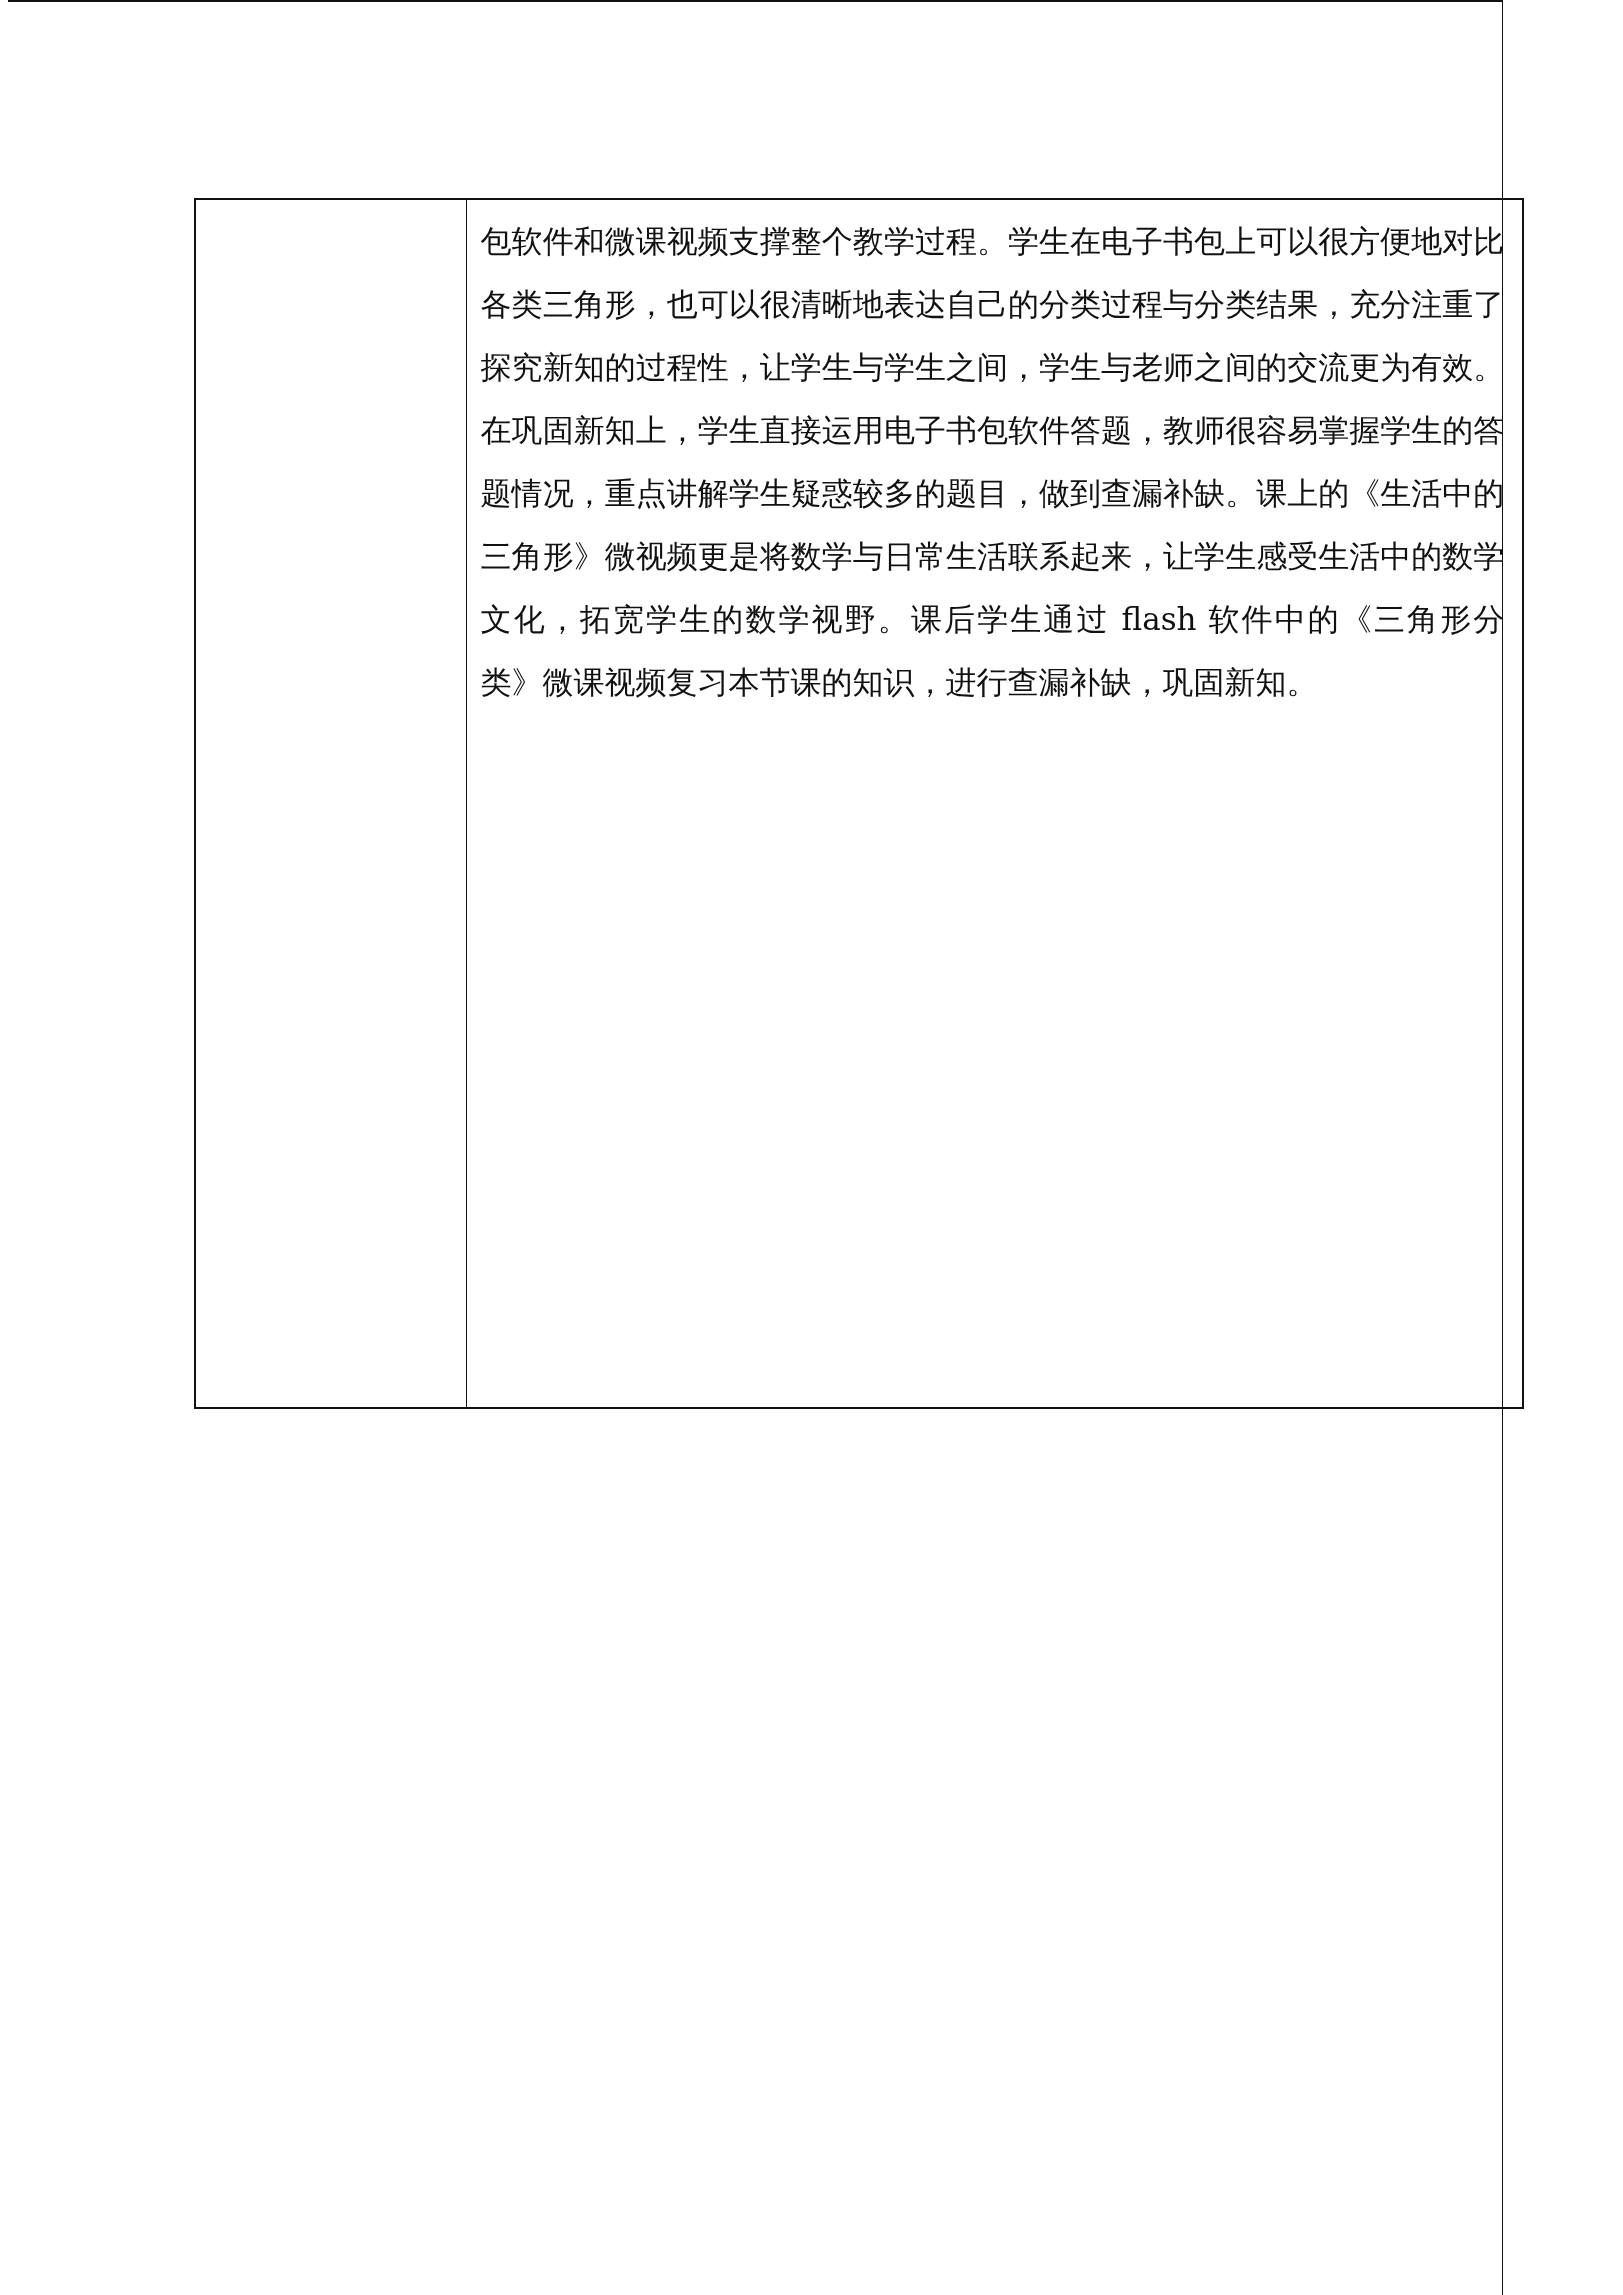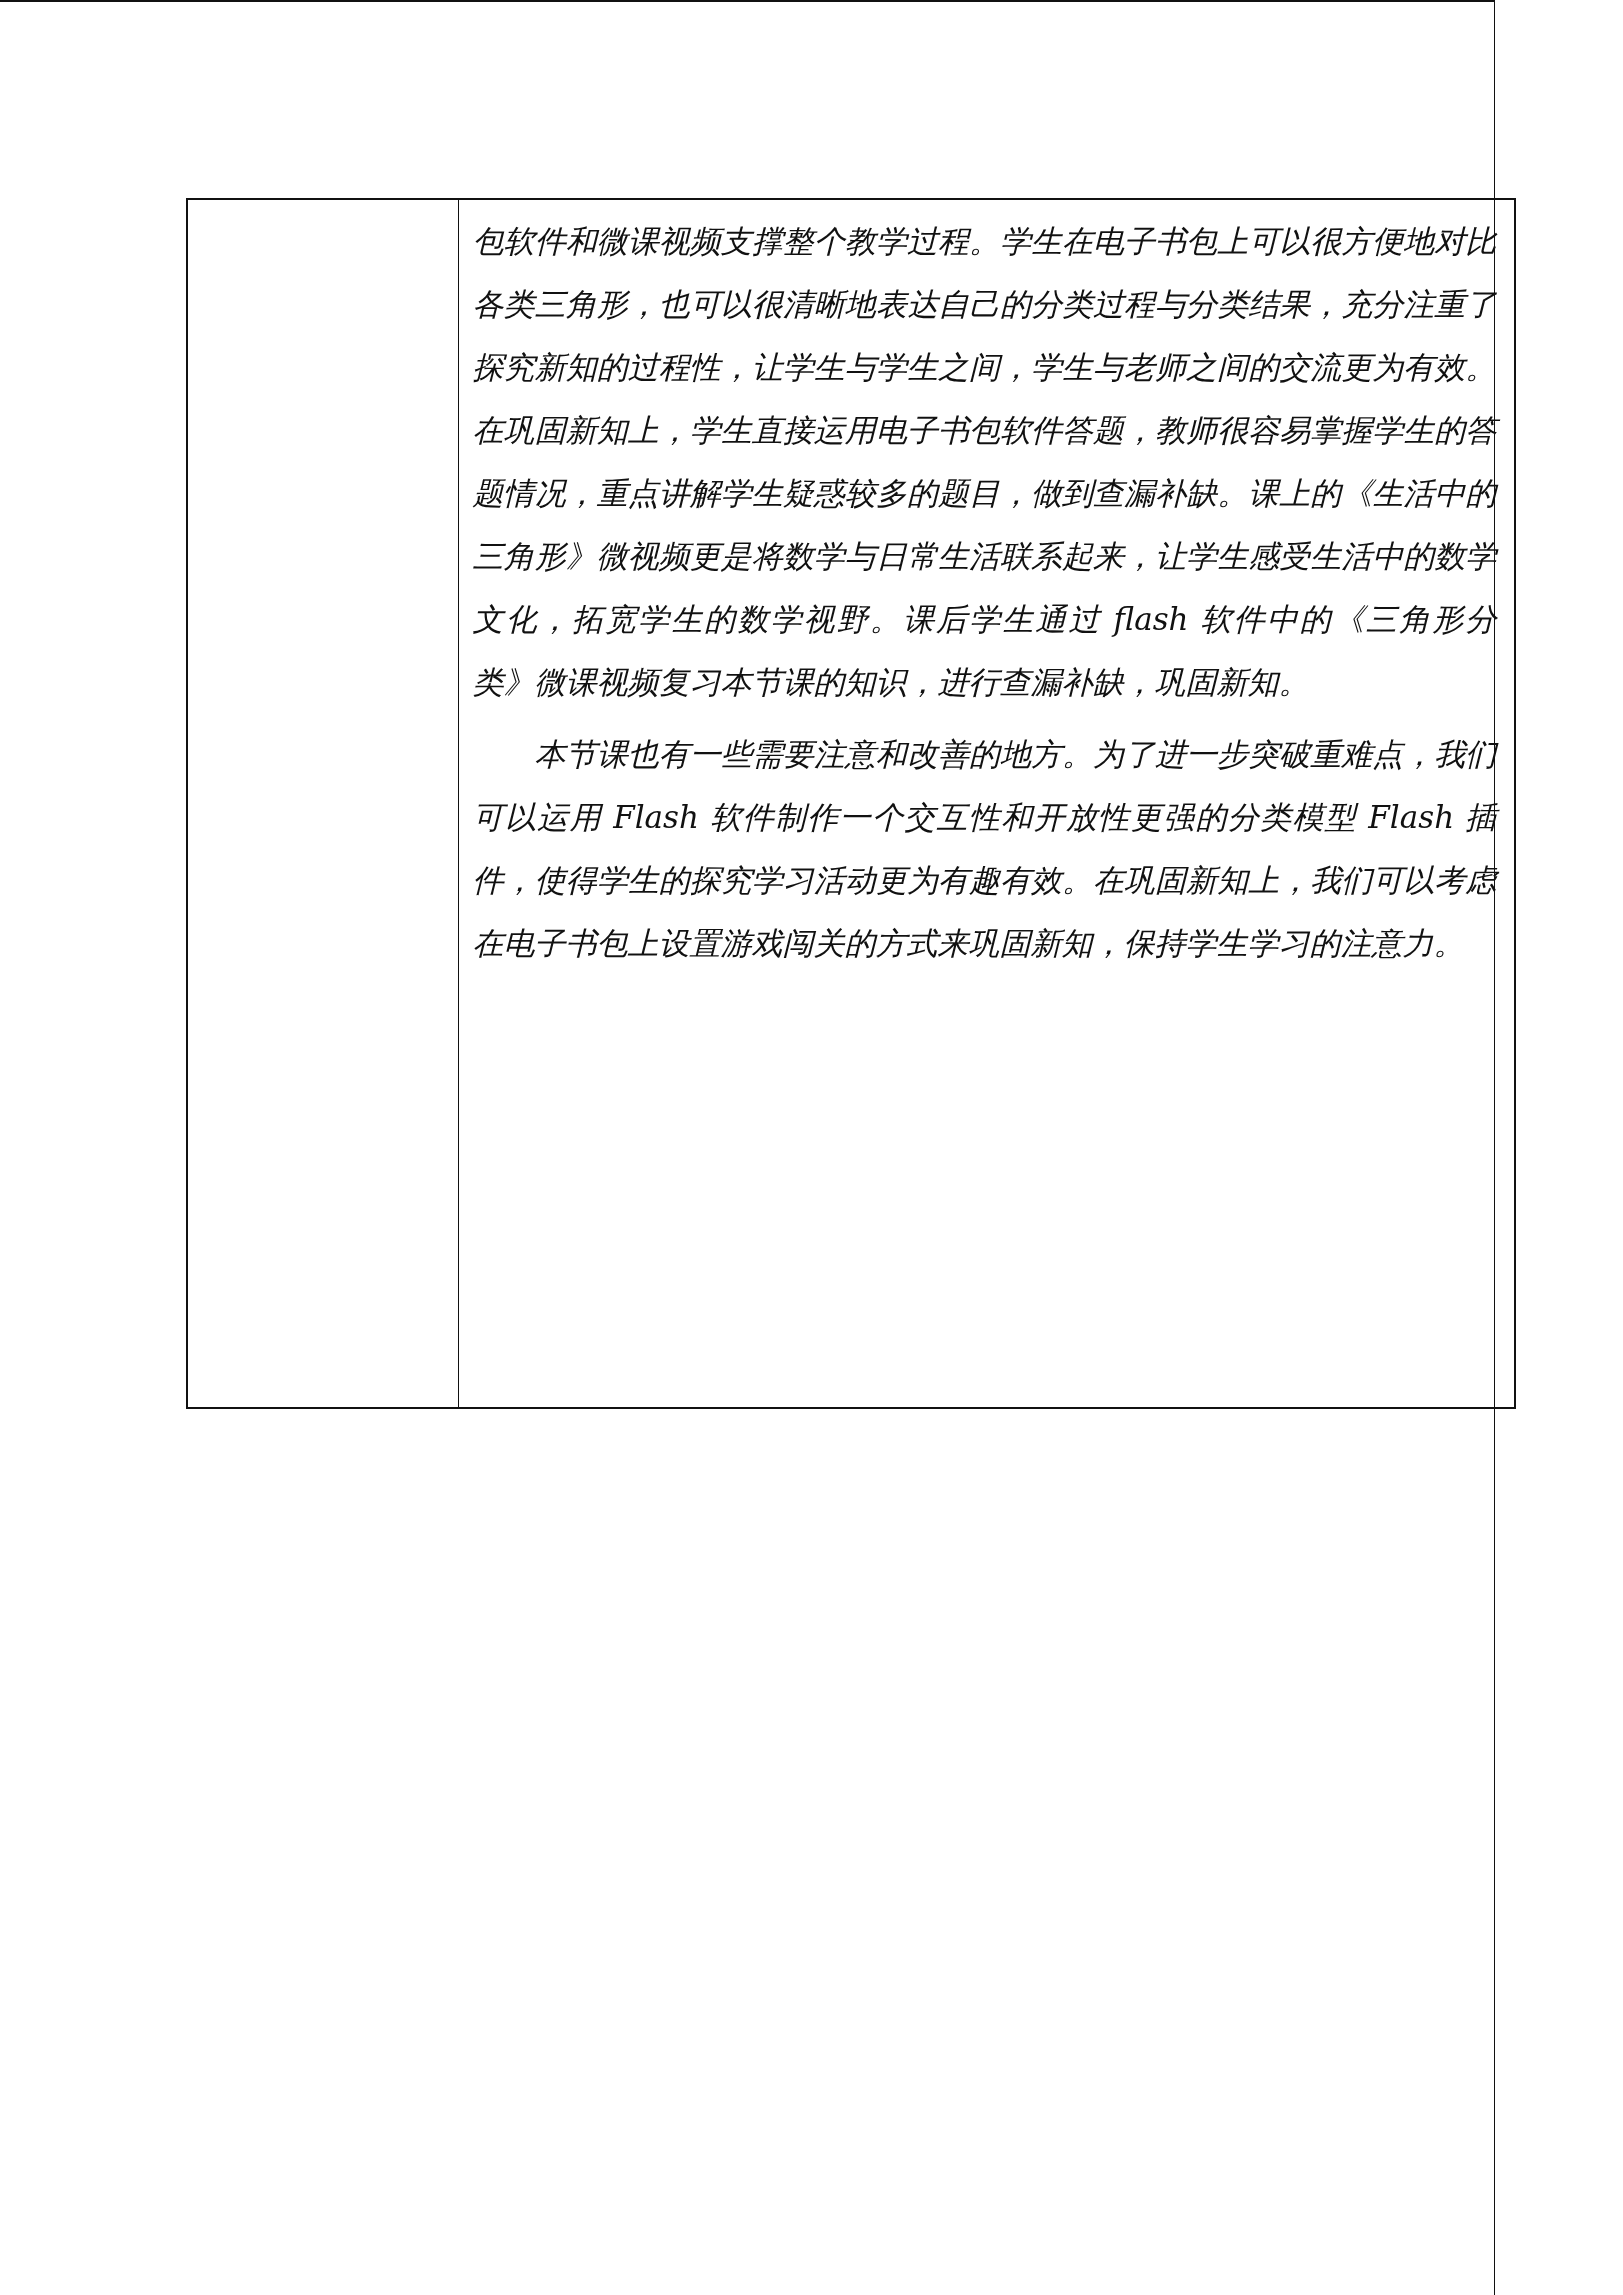--- a/index.html
+++ b/index.html
@@ -8,29 +8,28 @@
       background: #ffffff;
     }
     body {
       width: 1623px;
       height: 2295px;
       position: relative;
       overflow: hidden;
     }
     .page {
       position: absolute;
-      left: 0;
+      left: 8px;
       top: 0;
       width: 1495px;
       height: 2295px;
       border-top: 2px solid #111111;
       border-right: 1.4px solid #111111;
       box-sizing: border-box;
       background: #ffffff;
-      font-style: italic;
     }
     .doc-table {
       position: absolute;
       left: 186px;
       top: 196px;
       width: 1330px;
       height: 1211px;
       border: 2.7px double #111111;
       box-sizing: border-box;
       display: flex;
@@ -64,17 +63,16 @@
     }
   </style>
 </head>
 <body>
 
 <div class="page">
   <div class="doc-table">
     <div class="cell-left"></div>
     <div class="cell-right">
       <p class="para">包软件和微课视频支撑整个教学过程。学生在电子书包上可以很方便地对比各类三角形，也可以很清晰地表达自己的分类过程与分类结果，充分注重了探究新知的过程性，让学生与学生之间，学生与老师之间的交流更为有效。在巩固新知上，学生直接运用电子书包软件答题，教师很容易掌握学生的答题情况，重点讲解学生疑惑较多的题目，做到查漏补缺。课上的《生活中的三角形》微视频更是将数学与日常生活联系起来，让学生感受生活中的数学文化，拓宽学生的数学视野。课后学生通过 flash 软件中的《三角形分类》微课视频复习本节课的知识，进行查漏补缺，巩固新知。</p>
-      <p class="para indent">本节课也有一些需要注意和改善的地方。为了进一步突破重难点，我们可以运用 Flash 软件制作一个交互性和开放性更强的分类模型 Flash 插件，使得学生的探究学习活动更为有趣有效。在巩固新知上，我们可以考虑在电子书包上设置游戏闯关的方式来巩固新知，保持学生学习的注意力。</p>
     </div>
   </div>
 </div>
 
 
 </body></html>

